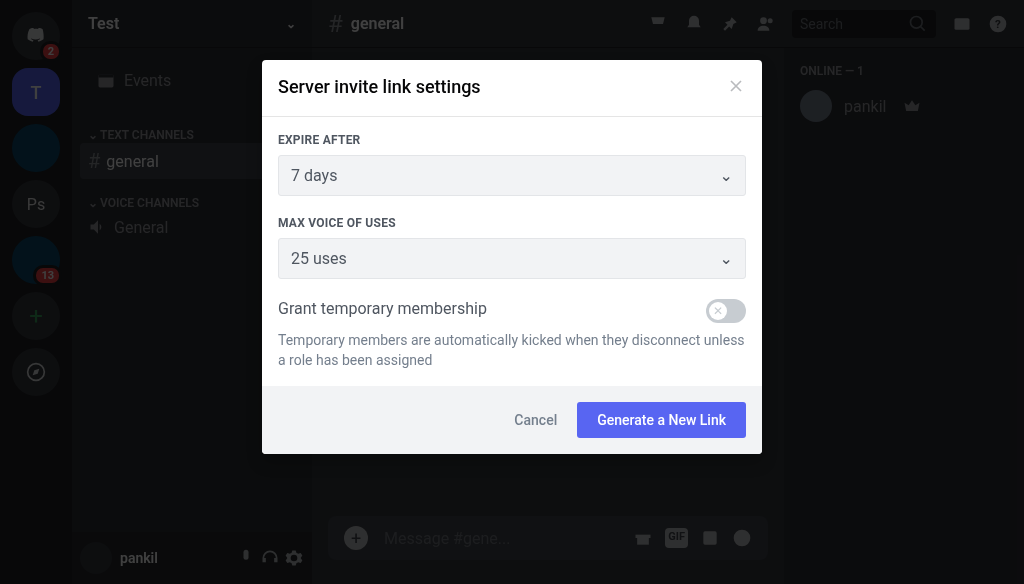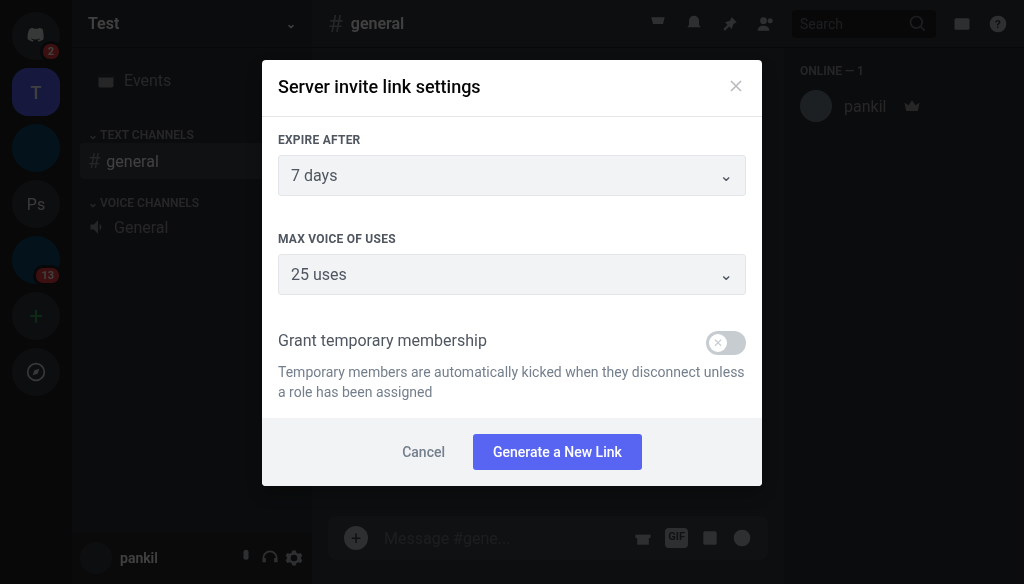--- a/index.html
+++ b/index.html
@@ -44,27 +44,27 @@
 .members-header{color:#96989d;font-size:12px;font-weight:600;padding:0 8px 8px}
 .member{display:flex;align-items:center;gap:12px;padding:4px 8px;color:#96989d}
 .member .avatar-sm{background:#747f8d}
 
 .modal{position:absolute;top:60px;left:50%;transform:translateX(-50%);width:500px;background:#fff;border-radius:4px;z-index:10;box-shadow:0 8px 16px rgba(0,0,0,0.24)}
 .modal-header{padding:16px;display:flex;justify-content:space-between;border-bottom:1px solid #e5e5e5}
 .modal-title{font-size:18px;color:#060607;font-weight:500}
 .modal-close{color:#b9bbbe;font-size:24px;cursor:pointer;line-height:1}
 .modal-body{padding:16px}
 .field-label{color:#4f5660;font-size:12px;font-weight:700;letter-spacing:0.02em;margin-bottom:8px}
-.select{background:#f2f3f5;border:1px solid #e3e5e8;border-radius:3px;padding:10px 12px;display:flex;justify-content:space-between;align-items:center;color:#4f5660;font-size:16px;cursor:pointer;margin-bottom:36px}
+.select{background:#f2f3f5;border:1px solid #e3e5e8;border-radius:3px;padding:10px 12px;display:flex;justify-content:space-between;align-items:center;color:#4f5660;font-size:16px;cursor:pointer;margin-bottom:20px}
 .toggle-row{display:flex;justify-content:space-between;margin-bottom:8px}
 .toggle-label{color:#4f5660;font-size:16px}
 .toggle{width:40px;height:24px;background:#c7ccd1;border-radius:12px;position:relative;cursor:pointer}
 .toggle-knob{position:absolute;width:18px;height:18px;background:#fff;border-radius:50%;top:3px;left:3px;display:flex;align-items:center;justify-content:center;color:#c7ccd1;font-size:12px}
 .desc{color:#747f8d;font-size:14px;line-height:1.4}
-.modal-footer{background:#f2f3f5;padding:16px;display:flex;justify-content:center;gap:8px;border-radius:0 0 4px 4px}
+.modal-footer{background:#f2f3f5;padding:16px;display:flex;justify-content:flex-end;border-radius:0 0 4px 4px}
 .btn{padding:10px 20px;border-radius:3px;font-size:14px;font-weight:500;cursor:pointer;border:none}
 .btn-cancel{background:transparent;color:#747f8d}
 .btn-primary{background:#5865f2;color:#fff}
 .chevron{font-size:12px}
 svg{width:20px;height:20px;fill:currentColor}
 .icon-btn{cursor:pointer}
 </style>
 </head>
 <body>
 

